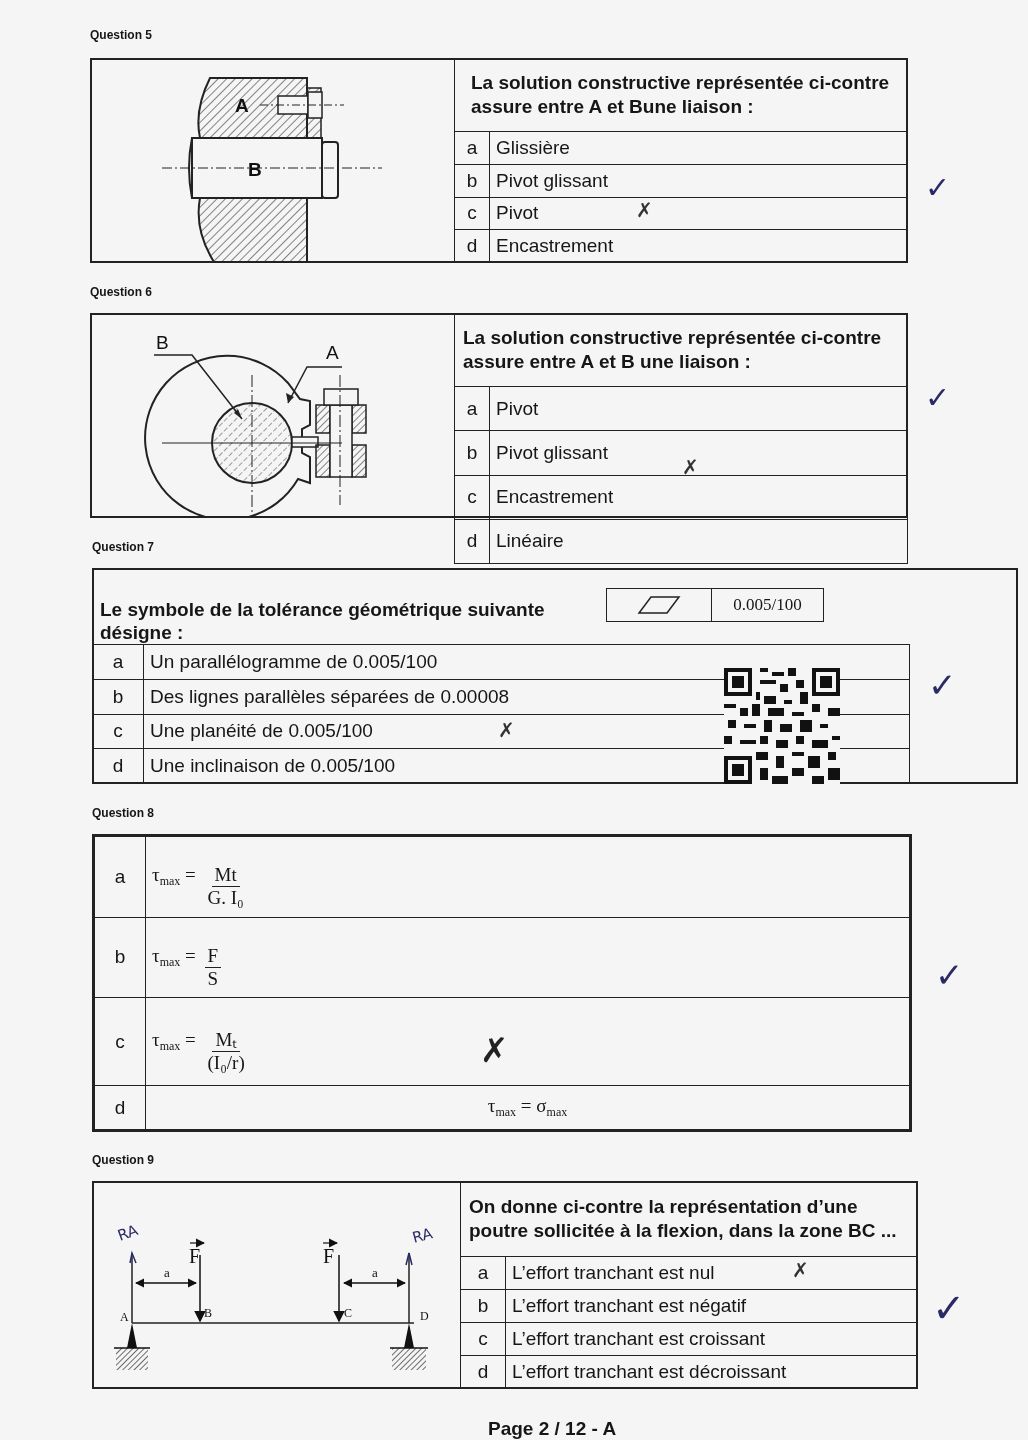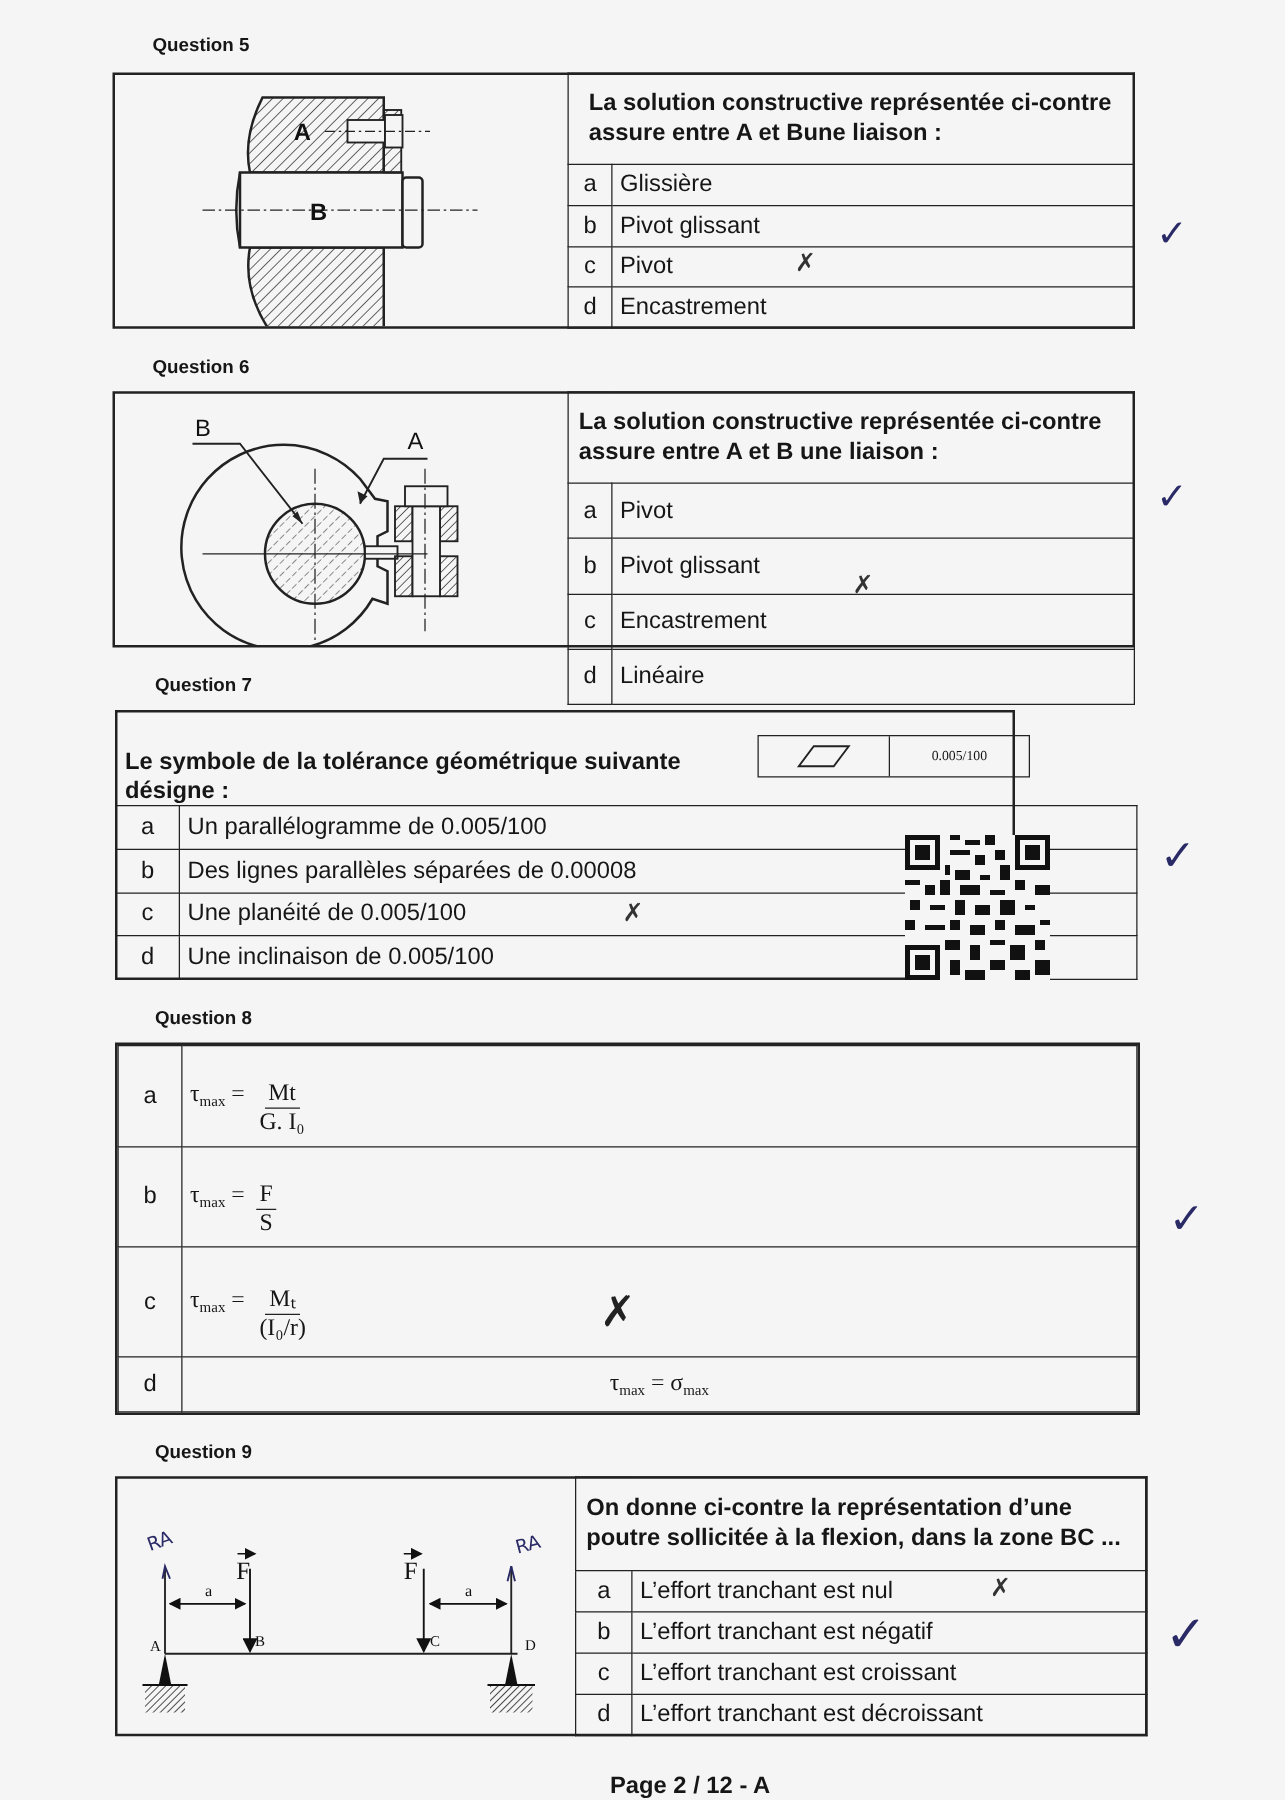--- a/index.html
+++ b/index.html
@@ -1,19 +1,19 @@
 <!DOCTYPE html>
 <html><head>
 <meta charset="utf-8">
 <style>
   html,body{margin:0;padding:0;}
   body{width:1028px;height:1440px;background:#f6f5f6;position:relative;overflow:hidden;
        font-family:"Liberation Sans",sans-serif;color:#161616;}
   .abs{position:absolute;}
-  .qtitle{position:absolute;font-weight:bold;font-size:15px;margin-left:32px;}
+  .qtitle{position:absolute;font-weight:bold;font-size:12px;}
   .box{position:absolute;border:2px solid #222;box-sizing:border-box;background:transparent;}
   table.mcq{border-collapse:collapse;width:100%;height:100%;}
   table.mcq td{border:1.5px solid #222;font-size:19px;padding:0 6px;vertical-align:middle;}
   table.mcq td.letter{width:34px;text-align:center;padding:0;}
   table.mcq td.stem{font-weight:bold;font-size:19px;line-height:24px;padding:6px 8px;}
   .hand{position:absolute;font-family:"DejaVu Sans",sans-serif;color:#2a2a66;}
   .mark{position:absolute;font-family:"DejaVu Sans",sans-serif;color:#333;font-size:20px;}
   .math{font-family:"Liberation Serif",serif;font-size:20px;}
   .frac{display:inline-flex;flex-direction:column;align-items:center;vertical-align:middle;margin-left:4px;margin-top:20px;}
   .frac .num{border-bottom:1.5px solid #222;padding:0 3px;line-height:22px;}
@@ -131,30 +131,30 @@
             <td>Linéaire</td>
           </tr>
     </tbody>
       </table>
   </div>
 </div>
 <div class="mark" style="left:682px;top:455px;">✗</div>
 <div class="hand" style="left:925px;top:380px;font-size:30px;">✓</div>
 
 <div class="qtitle" style="left:92px;top:540px;">Question 7</div>
-<div class="box" style="left:92px;top:568px;width:720px;height:216px;">
+<div class="box" style="left:92px;top:568px;width:926px;height:216px;">
   <div class="abs" style="left:6px;top:28px;width:500px;font-weight:bold;font-size:19px;line-height:23px;">Le symbole de la tolérance géométrique suivante désigne :</div>
   <div class="abs" style="left:512px;top:18px;width:218px;height:34px;border:1.5px solid #222;box-sizing:border-box;display:flex;">
     <div style="width:104px;border-right:1.5px solid #222;display:flex;align-items:center;justify-content:center;">
       <svg width="44" height="20" viewBox="0 0 44 20">
           <polygon points="10,18 2,18 ... " fill="none"></polygon>
           <polygon points="14,2 42,2 30,18 2,18" fill="none" stroke="#222" stroke-width="1.5"></polygon>
         </svg>
     </div>
-    <div style="flex:1;display:flex;align-items:center;justify-content:center;font-family:'Liberation Serif',serif;font-size:11px;">0.005/100</div>
+    <div style="flex:1;display:flex;align-items:center;justify-content:center;font-family:'Liberation Serif',serif;font-size:17px;">0.005/100</div>
   </div>
   <div class="abs" style="left:-2px;top:74px;width:818px;height:140px;">
     <table class="mcq">
       <tbody>
           <tr>
             <td class="letter" style="width:50px;">a</td>
             <td>Un parallélogramme de 0.005/100</td>
           </tr>
       <tr>
             <td class="letter" style="width:50px;">b</td>

